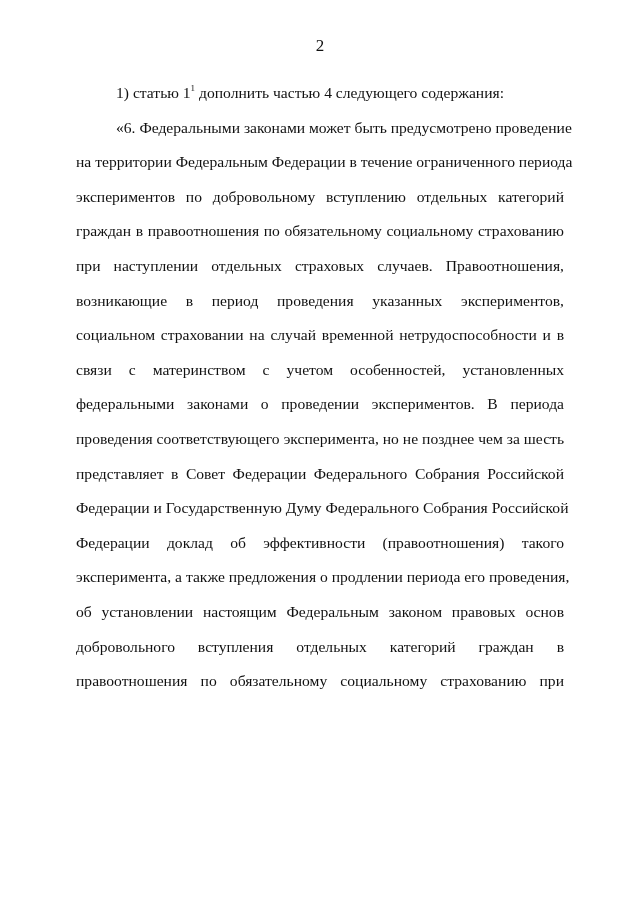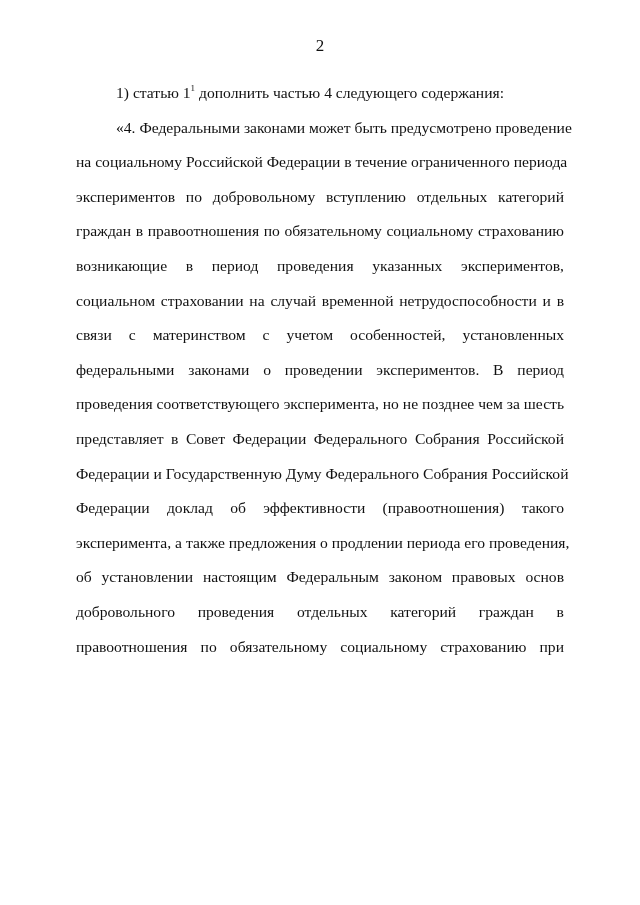--- a/index.html
+++ b/index.html
@@ -52,29 +52,30 @@
     }
   </style>
 </head>
 <body>
 
 <div class="page-number">2</div>
 
 <div class="body-text">
   <span class="line indent last-left"><span>1) статью 1</span><sup>1</sup><span> дополнить частью 4 следующего содержания:</span></span>
 
-  <span class="line indent">«4. Федеральными законами может быть предусмотрено проведение</span>
-  <span class="line">на социальному Российской Федерации в течение ограниченного периода</span>
+  <span class="line indent">«6. Федеральными законами может быть предусмотрено проведение</span>
+  <span class="line">на территории Федеральным Федерации в течение ограниченного периода</span>
   <span class="line">экспериментов по добровольному вступлению отдельных категорий</span>
   <span class="line">граждан в правоотношения по обязательному социальному страхованию</span>
+  <span class="line">при наступлении отдельных страховых случаев. Правоотношения,</span>
   <span class="line">возникающие в период проведения указанных экспериментов,</span>
   <span class="line">социальном страховании на случай временной нетрудоспособности и в</span>
   <span class="line">связи с материнством с учетом особенностей, установленных</span>
-  <span class="line">федеральными законами о проведении экспериментов. В период</span>
+  <span class="line">федеральными законами о проведении экспериментов. В периода</span>
   <span class="line">проведения соответствующего эксперимента, но не позднее чем за шесть</span>
   <span class="line">представляет в Совет Федерации Федерального Собрания Российской</span>
   <span class="line">Федерации и Государственную Думу Федерального Собрания Российской</span>
   <span class="line">Федерации доклад об эффективности (правоотношения) такого</span>
   <span class="line">эксперимента, а также предложения о продлении периода его проведения,</span>
   <span class="line">об установлении настоящим Федеральным законом правовых основ</span>
-  <span class="line">добровольного проведения отдельных категорий граждан в</span>
+  <span class="line">добровольного вступления отдельных категорий граждан в</span>
   <span class="line">правоотношения по обязательному социальному страхованию при</span>
 </div>
 
 </body></html>

